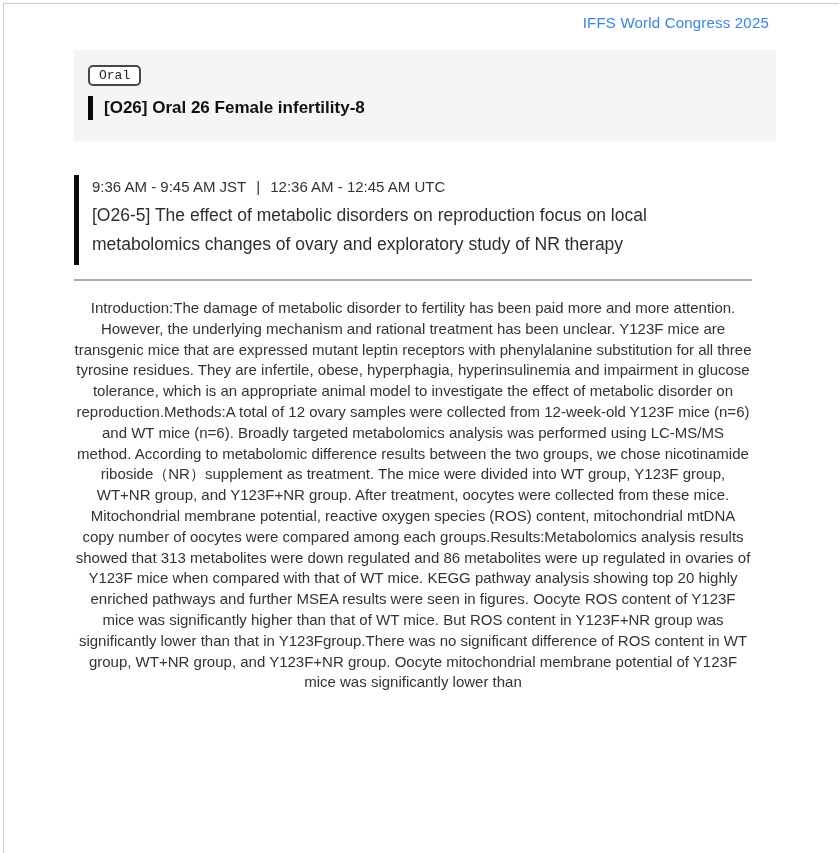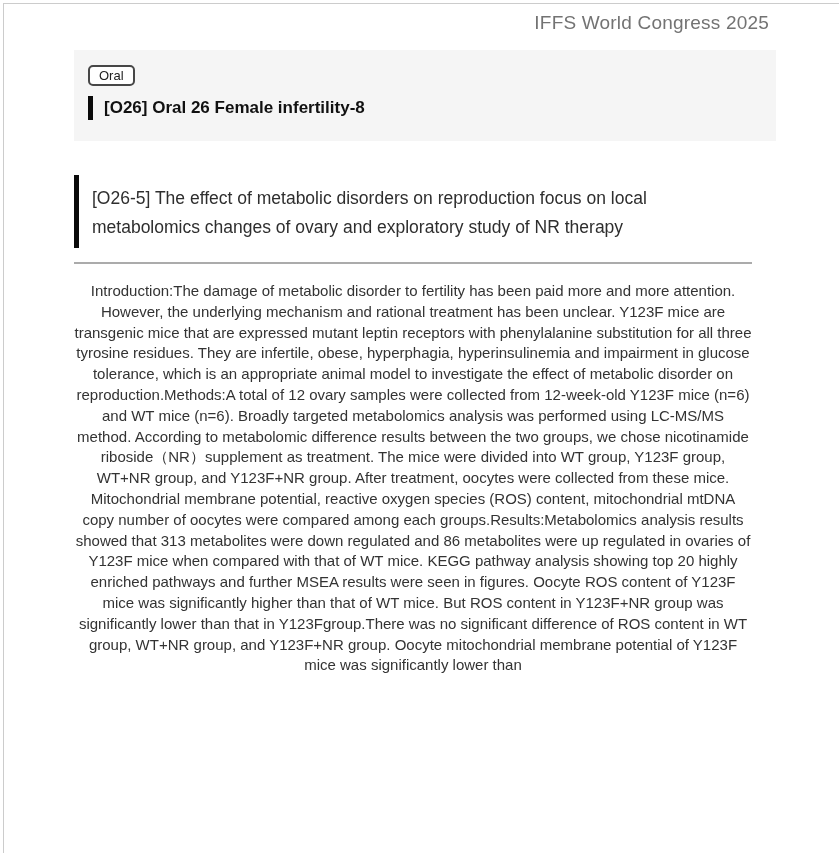--- a/index.html
+++ b/index.html
@@ -23,41 +23,42 @@
     width: 836px;
     height: 850px;
     border-top: 1px solid #cccccc;
     border-left: 1px solid #cccccc;
     background: #ffffff;
     box-sizing: border-box;
   }
   .top-header {
     text-align: right;
     padding: 9px 70px 0 0;
-    font-size: 19px;
+    font-size: 15px;
     line-height: 20px;
-    color: #737373;
+    color: #3b82f6;
     letter-spacing: 0.2px;
   }
   
   .session-panel {
     margin: 17px 63px 0 70px;
     background: #f5f5f5;
     padding: 15px 18px 21px 14px;
     box-sizing: border-box;
   }
   .badge {
     display: inline-block;
     background: #ffffff;
     border: 2px solid #474747;
     border-radius: 5px;
     padding: 0 9px;
     font-size: 13px;
     line-height: 17px;
     color: #222222;
+    font-family: Liberation Mono, monospace;
   }
   .session-main {
     border-left: 5px solid #0a0a0a;
     padding-left: 11px;
     margin-top: 10px;
   }
   .session-time {
     display: flex;
     align-items: center;
     font-size: 13.5px;
@@ -141,20 +142,25 @@
       <span class="badge">Oral</span>
 
       <div class="session-main">
         <div class="session-title">[O26] Oral 26 Female infertility-8</div>
       </div>
 
     </div>
 
     <div class="presentation">
       <div class="pres-main">
+        <div class="pres-time">
+          <span>9:36 AM - 9:45 AM JST</span>
+          <span class="sep">|</span>
+          <span>12:36 AM - 12:45 AM UTC</span>
+        </div>
         <h2 class="pres-title">[O26-5] The effect of metabolic disorders on reproduction focus on local metabolomics changes of ovary and exploratory study of NR therapy</h2>
       </div>
 
 
       <hr class="divider">
 
       <p class="abstract">Introduction:The damage of metabolic disorder to fertility has been paid more and more attention. However, the underlying mechanism and rational treatment has been unclear. Y123F mice are transgenic mice that are expressed mutant leptin receptors with phenylalanine substitution for all three tyrosine residues. They are infertile, obese, hyperphagia, hyperinsulinemia and impairment in glucose tolerance, which is an appropriate animal model to investigate the effect of metabolic disorder on reproduction.Methods:A total of 12 ovary samples were collected from 12-week-old Y123F mice (n=6) and WT mice (n=6). Broadly targeted metabolomics analysis was performed using LC-MS/MS method. According to metabolomic difference results between the two groups, we chose nicotinamide riboside（NR）supplement as treatment. The mice were divided into WT group, Y123F group, WT+NR group, and Y123F+NR group. After treatment, oocytes were collected from these mice. Mitochondrial membrane potential, reactive oxygen species (ROS) content, mitochondrial mtDNA copy number of oocytes were compared among each groups.Results:Metabolomics analysis results showed that 313 metabolites were down regulated and 86 metabolites were up regulated in ovaries of Y123F mice when compared with that of WT mice. KEGG pathway analysis showing top 20 highly enriched pathways and further MSEA results were seen in figures. Oocyte ROS content of Y123F mice was significantly higher than that of WT mice. But ROS content in Y123F+NR group was significantly lower than that in Y123Fgroup.There was no significant difference of ROS content in WT group, WT+NR group, and Y123F+NR group. Oocyte mitochondrial membrane potential of Y123F mice was significantly lower than</p>
     </div>
 
   </div>

